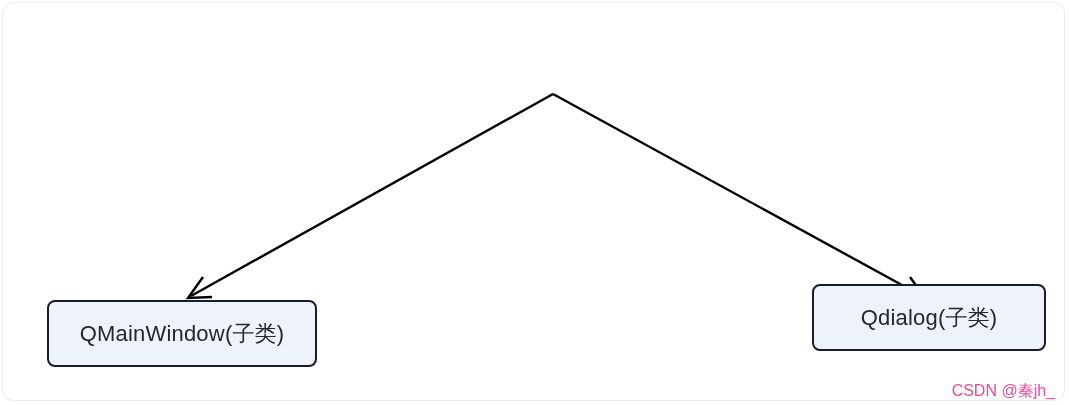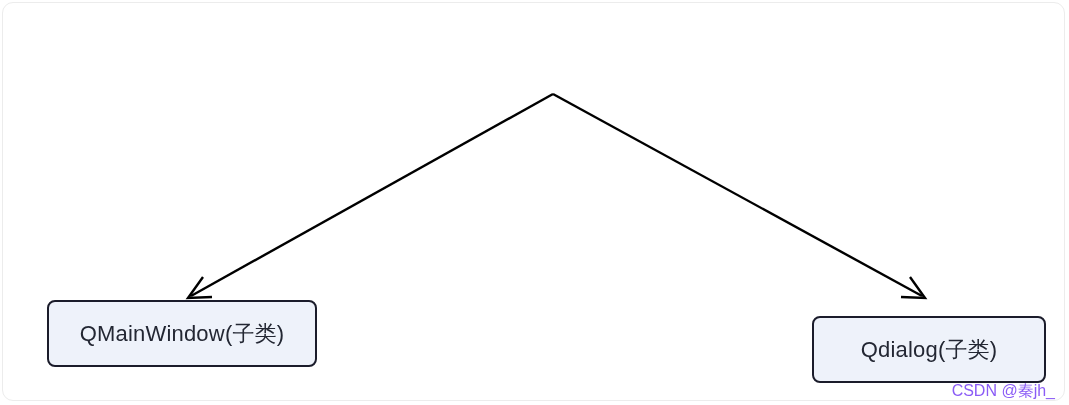--- a/index.html
+++ b/index.html
@@ -58,29 +58,29 @@
     height: 57px;
   }
   #node-child-mainwindow {
     left: 47px;
     top: 300px;
     width: 270px;
     height: 67px;
   }
   #node-child-dialog {
     left: 812px;
-    top: 316px;
+    top: 284px;
     width: 234px;
     height: 67px;
   }
   .watermark {
     position: absolute;
     right: 14px;
     bottom: 6px;
-    color: #8b5cf6;
+    color: #ec4899;
     font-size: 16px;
     line-height: 1;
     white-space: nowrap;
     user-select: none;
   }
 </style>
 </head>
 <body>
 
 <div id="canvas">

